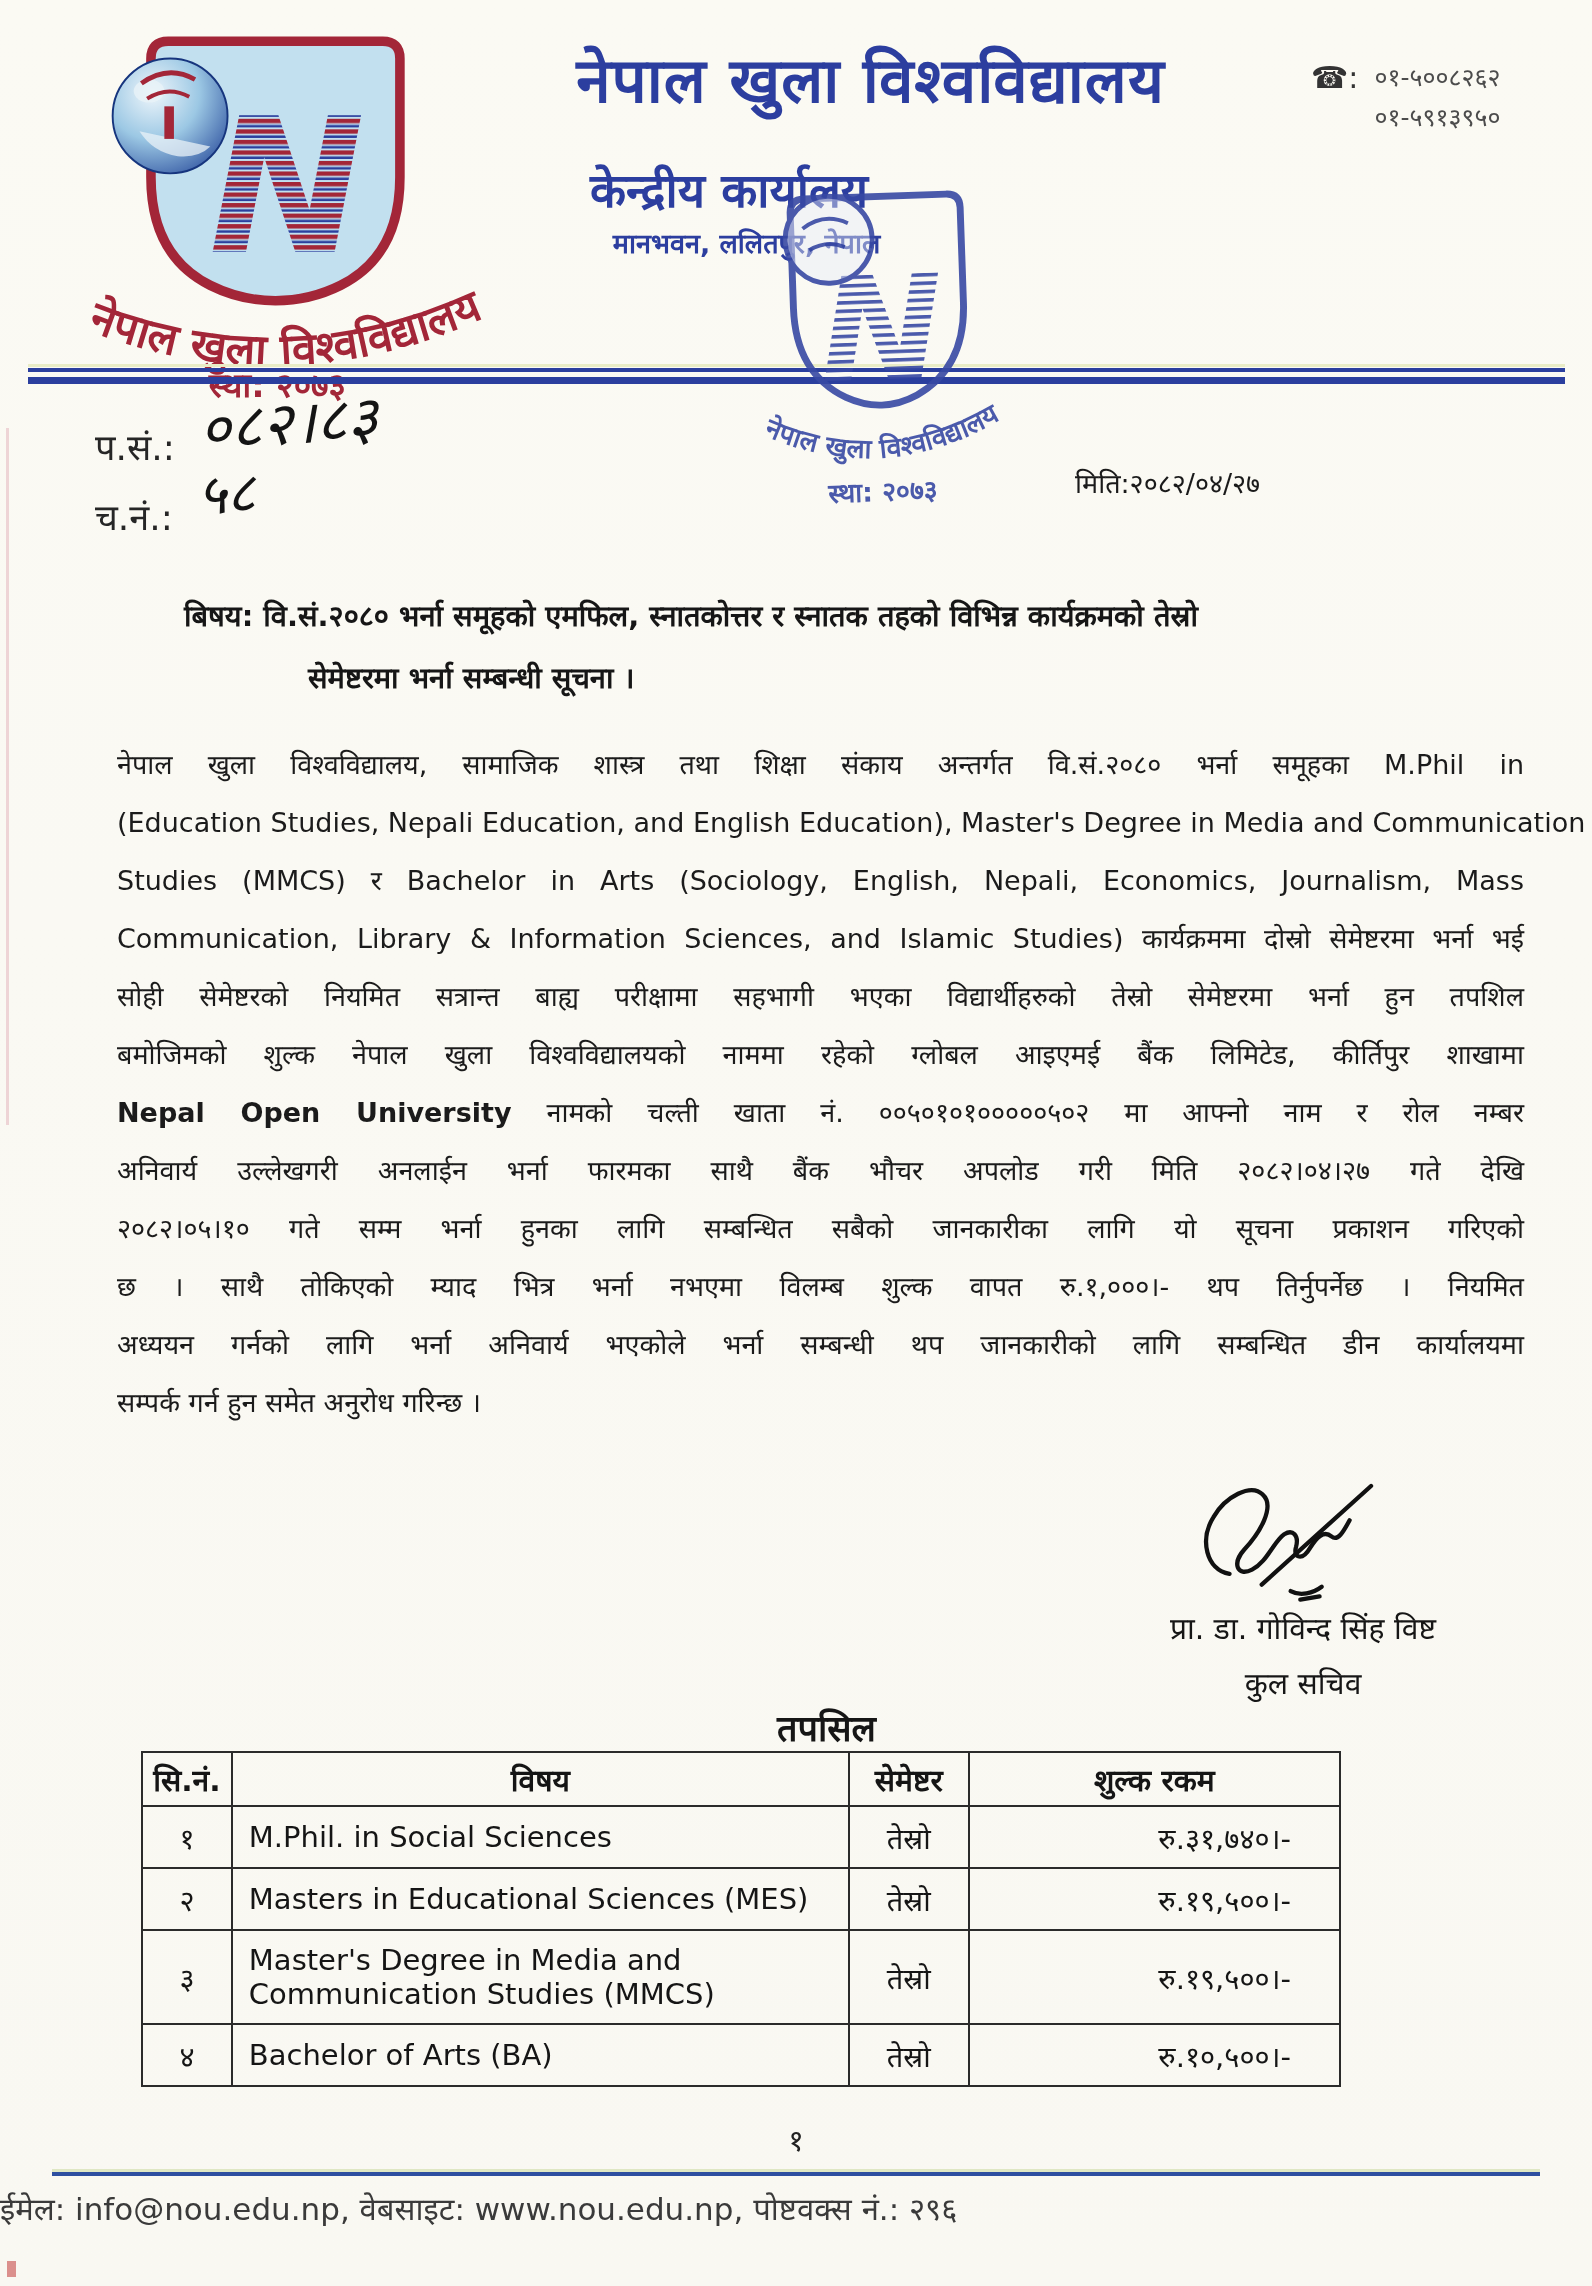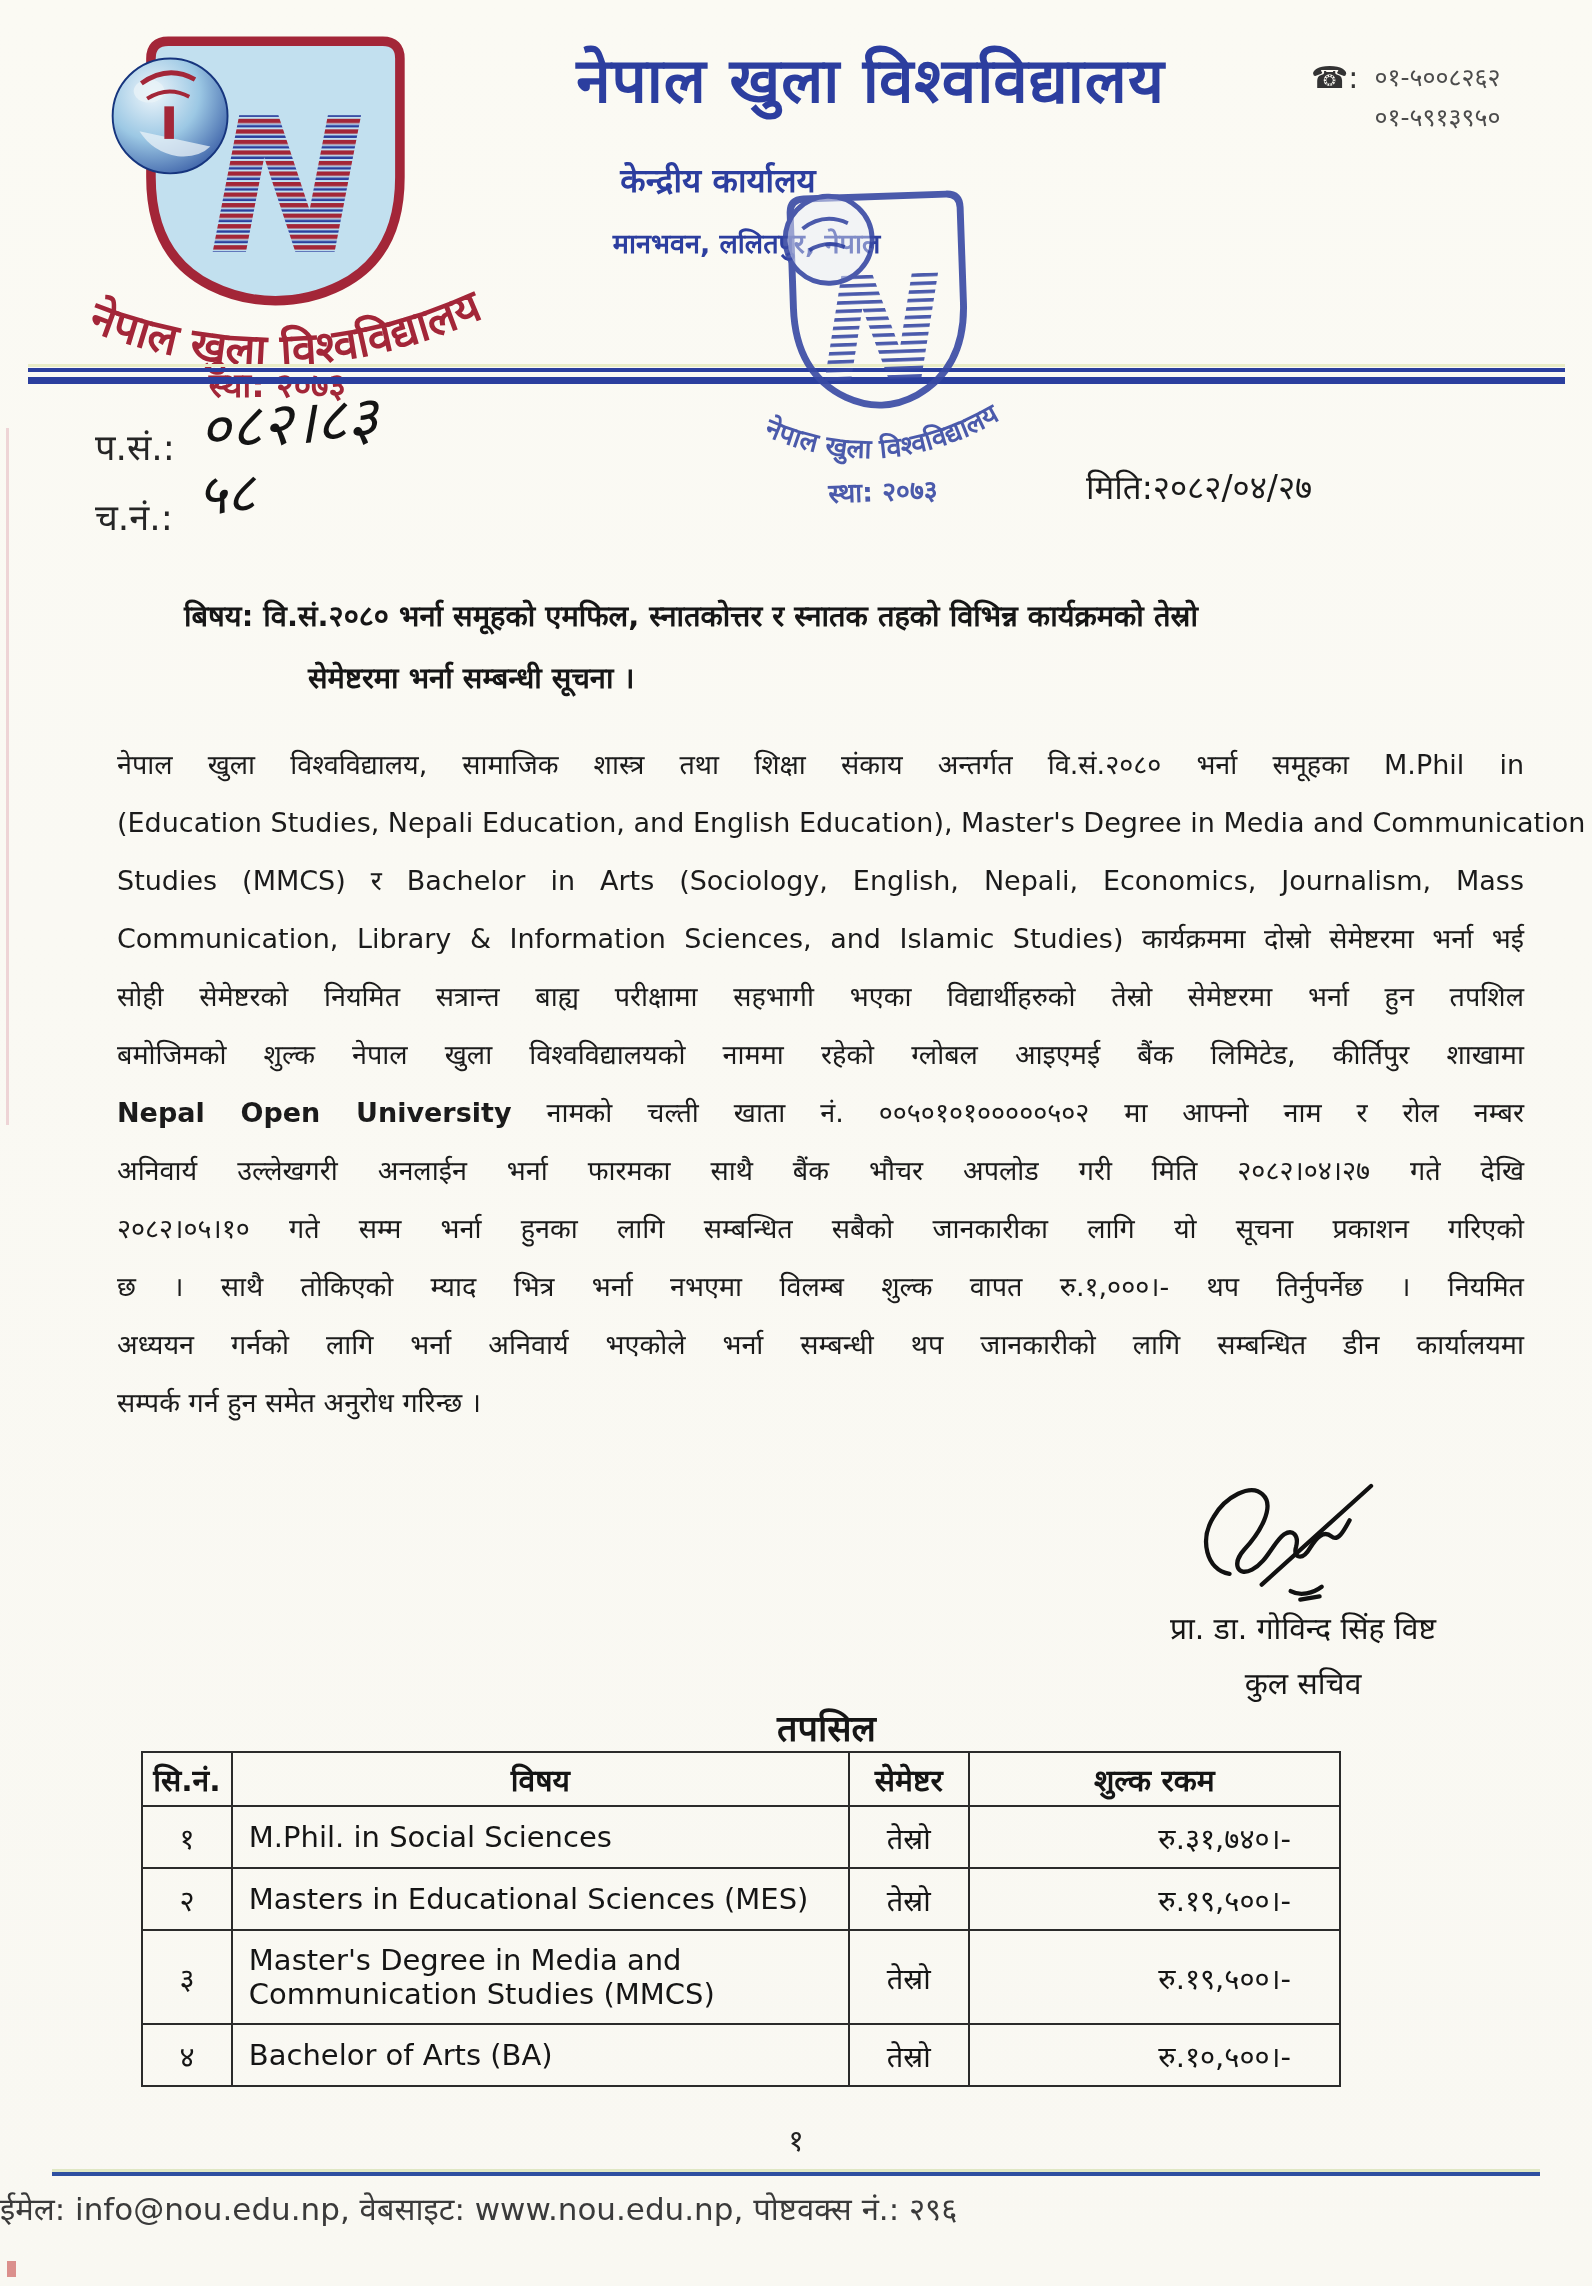--- a/index.html
+++ b/index.html
@@ -17,42 +17,42 @@
     background:#c23b3b; opacity:.55; }
 
   
   .logo-svg { position:absolute; left:14px; top:24px; width:542px; height:383px; }
   .uni-name { position:absolute; left:418px; top:36px; width:905px; text-align:center;
     font-size:62px; font-weight:bold; color:#2c3e9f; letter-spacing:1px; }
   .phones { position:absolute; left:1311px; top:58px; width:259px; font-size:25px;
     color:#4c4c4c; line-height:40px; white-space:nowrap; }
   .phones .glyph { font-size:30px; color:#333; margin-right:8px; }
   .phone-col { display:inline-block; vertical-align:top; }
-  .central-office { position:absolute; left:509px; top:157px; width:418px; text-align:center;
-    font-size:33px; font-weight:bold; color:#2c3e9f; }
+  .central-office { position:absolute; left:520px; top:157px; width:418px; text-align:center;
+    font-size:47px; font-weight:bold; color:#2c3e9f; }
   .address { position:absolute; left:488px; top:224px; width:517px; text-align:center;
     font-size:27px; font-weight:bold; color:#2c3e9f; }
   .stamp-svg { position:absolute; left:729px; top:157px; width:297px; height:356px;
     opacity:.9; transform:rotate(-2deg); z-index:5; }
 
   .rule-top { position:absolute; left:28px; top:364px; width:1537px; }
   .rule-top .pale { height:3px; background:#e9ecc6; }
   .rule-top .thin { height:4px; background:#2b3f9e; margin-top:1px; }
   .rule-top .thick { height:7px; background:#2b3f9e; margin-top:5px; }
   .rule-foot { position:absolute; left:52px; top:2169px; width:1488px; }
   .rule-foot .pale { height:3px; background:#dfe7c4; }
   .rule-foot .thin { height:4px; background:#2d4fa0; }
 
   
   .ref-label { position:absolute; font-size:36px; color:#262626; }
   .hand { position:absolute; color:#141414; font-style:italic; white-space:nowrap; }
   .hand.ref-val { left:199px; top:380px; font-size:60px; transform:rotate(-4deg); }
   .hand.disp-val { left:197px; top:453px; font-size:56px; transform:rotate(-3deg); }
-  .date-line { position:absolute; left:1075px; top:464px; width:478px; font-size:33px;
-    color:#1a1a1a; white-space:nowrap;margin-left:11px; }
+  .date-line { position:absolute; left:1075px; top:464px; width:478px; font-size:27px;
+    color:#1a1a1a; white-space:nowrap; }
 
   
   .subject1 { position:absolute; left:184px; top:595px; font-size:29px; font-weight:bold;
     white-space:nowrap; color:#161616; }
   .subject2 { position:absolute; left:308px; top:657px; font-size:29px; font-weight:bold;
     white-space:nowrap; color:#161616; }
 
   
   .bodytext { position:absolute; left:117px; top:736px; width:1407px; font-size:27px;
     color:#1b1b1b; }

